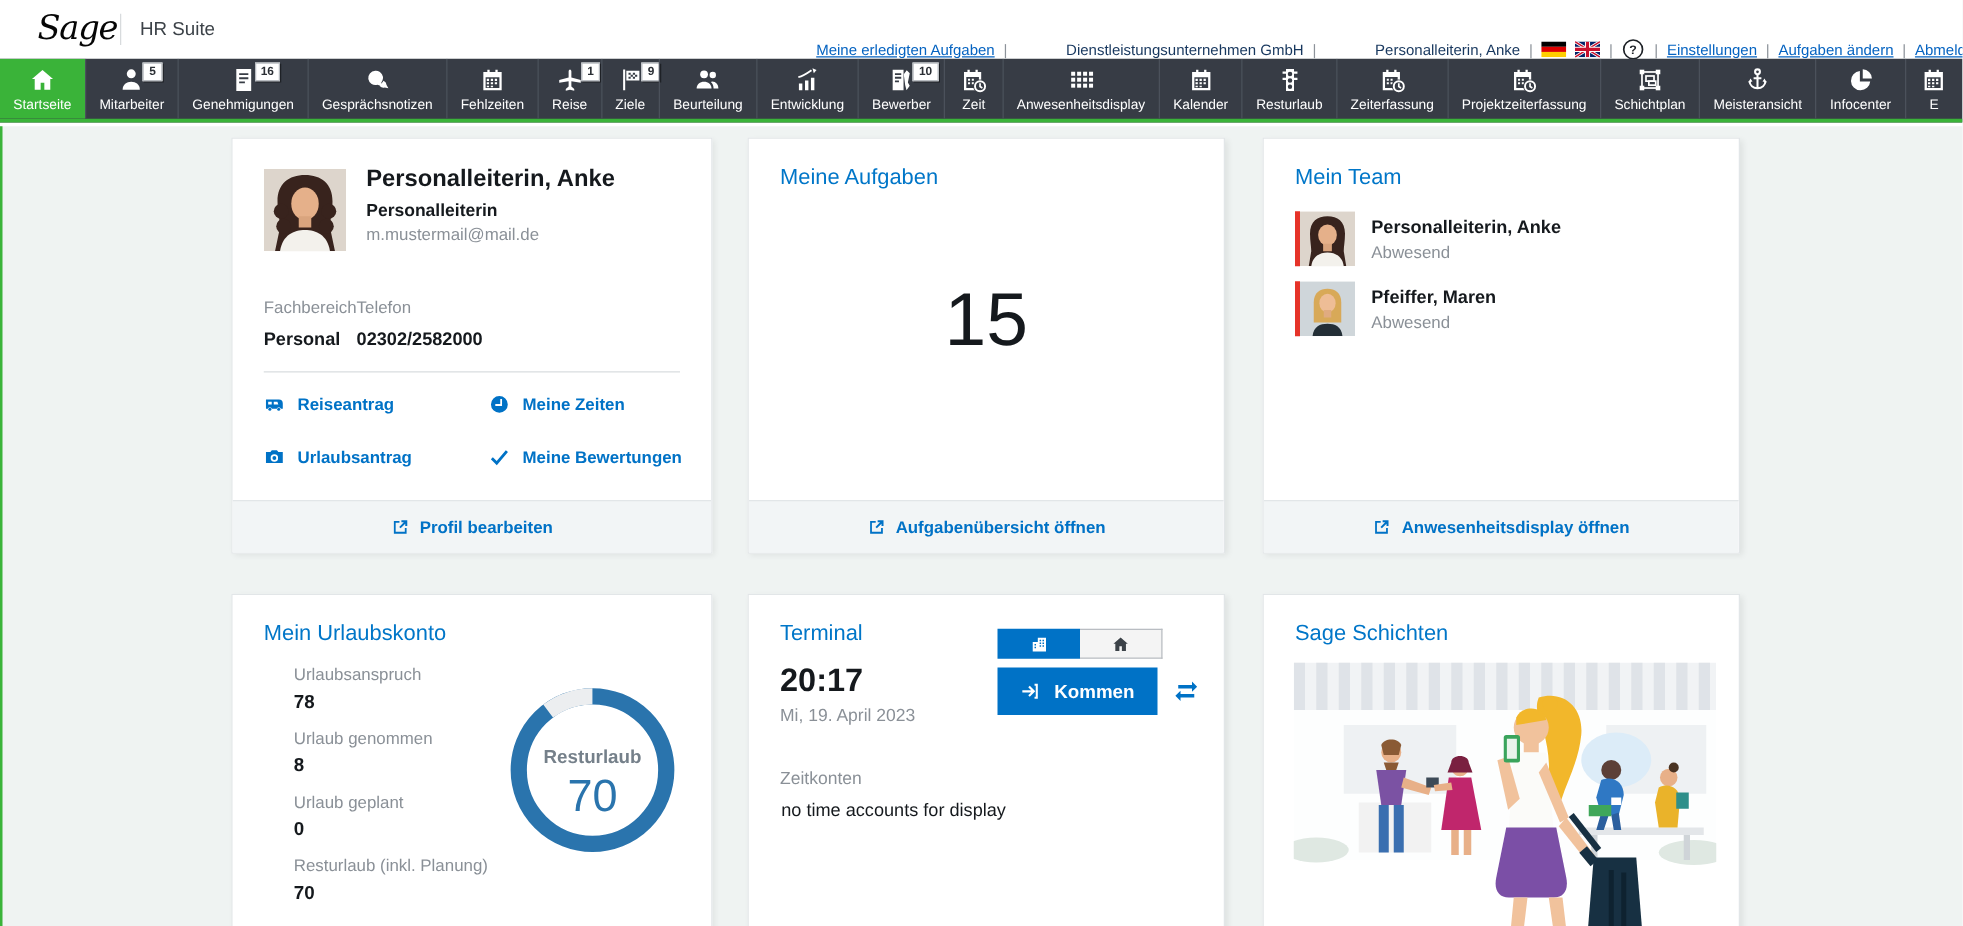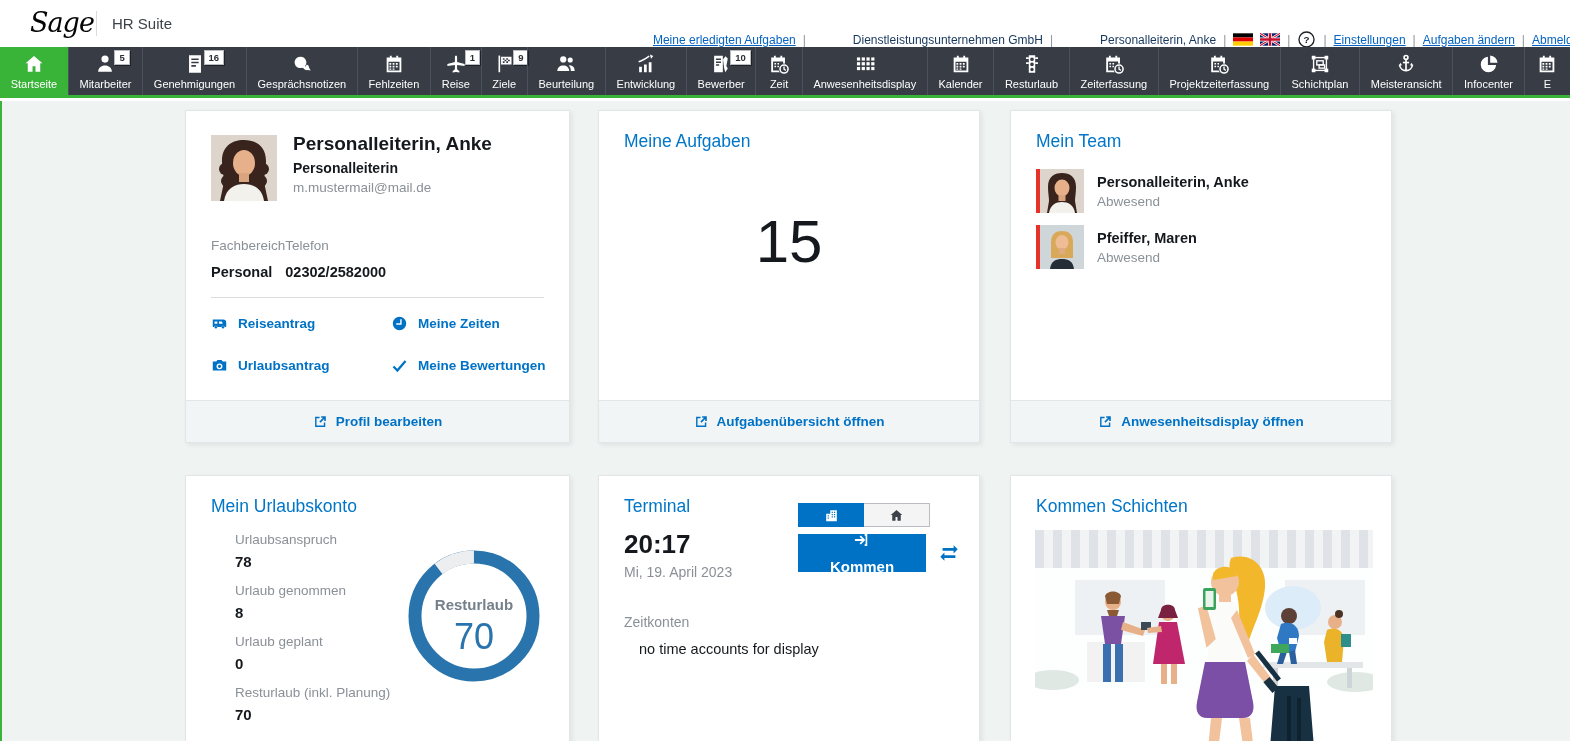--- a/index.html
+++ b/index.html
@@ -71,21 +71,21 @@
   .pc-fields{position:absolute;left:25px;top:127px;display:flex;}
   .pc-field-label{font-size:13.5px;color:var(--gray);}
   .pc-field-value{font-size:14.5px;font-weight:bold;color:var(--dark);margin-top:11px;}
   .pc-divider{position:absolute;left:25px;right:25px;top:186px;border-top:1px solid #d9dde0;}
   .quick-links{position:absolute;left:25px;top:204px;display:grid;grid-template-columns:180px 180px;row-gap:25px;}
   .quick-link{display:flex;align-items:center;gap:10px;color:var(--blue);font-weight:bold;
               font-size:13.5px;cursor:pointer;}
   .quick-link svg{width:17px;height:17px;flex:0 0 auto;}
 
   
-  .big-count{position:absolute;left:0;width:100%;top:96px;text-align:center;font-size:60px;color:var(--dark);}
+  .big-count{position:absolute;left:0;width:100%;top:110px;text-align:center;font-size:60px;color:var(--dark);}
   .count-label{position:absolute;left:0;width:100%;top:183px;text-align:center;font-size:15px;color:var(--dark);}
 
   
   .team-list{position:absolute;left:25px;top:58px;right:25px;}
   .team-row{display:flex;align-items:center;margin-bottom:12px;cursor:pointer;}
   .team-status-bar{width:4px;height:44px;background:var(--red);}
   .team-photo{width:44px;height:44px;overflow:hidden;line-height:0;}
   .team-info{margin-left:13px;}
   .team-name{font-size:14.5px;font-weight:bold;color:var(--dark);}
   .team-status{font-size:13.5px;color:var(--gray);margin-top:4px;}
@@ -100,26 +100,26 @@
   
   .terminal-toggle{position:absolute;left:199px;top:27px;display:flex;cursor:pointer;}
   .toggle-seg{width:66px;height:24px;display:flex;align-items:center;justify-content:center;}
   .toggle-seg svg{width:15px;height:15px;}
   .toggle-seg.active{background:var(--blue);color:#fff;}
   .toggle-seg.inactive{background:#f4f4f4;color:#3c4248;border:1px solid #b9bdc2;border-left:none;}
   .terminal-time{position:absolute;left:25px;top:53px;font-size:26px;font-weight:bold;color:var(--dark);}
   .terminal-date{position:absolute;left:25px;top:88px;font-size:14px;color:var(--gray);}
   .kommen-btn{position:absolute;left:199px;top:58px;width:128px;height:38px;background:var(--blue);
               color:#fff;display:flex;align-items:center;justify-content:center;gap:9px;
-              font-size:15px;font-weight:bold;cursor:pointer;flex-direction:column;}
+              font-size:15px;font-weight:bold;cursor:pointer;}
   .kommen-btn svg{width:18px;height:18px;}
   .swap-icon{position:absolute;left:339px;top:66px;color:var(--blue);cursor:pointer;line-height:0;}
   .swap-icon svg{width:22px;height:22px;}
   .accounts-label{position:absolute;left:25px;top:138px;font-size:14px;color:var(--gray);}
-  .accounts-empty{position:absolute;left:40px;top:165px;font-size:14.5px;color:var(--dark);}
+  .accounts-empty{position:absolute;left:26px;top:165px;font-size:14.5px;color:var(--dark);}
 
   
   .shift-illus{position:absolute;left:24px;top:54px;width:338px;line-height:0;}
 </style>
 </head>
 <body>
 
 <div class="topbar">
   <div class="logo">Sage</div>
   <div class="logo-divider"></div>
@@ -559,21 +559,21 @@
       <span>Kommen</span>
     </div>
     <div class="swap-icon" id="swap-icon"><svg viewBox="0 0 24 24">
           <path fill="currentColor" d="M17 3.5 21.5 8 17 12.5V9.5H5v-3h12zM7 11.5 2.5 16 7 20.5v-3h12v-3H7z"></path>
         </svg></div>
     <div class="accounts-label">Zeitkonten</div>
     <div class="accounts-empty">no time accounts for display</div>
   </div>
 
   <div class="card" id="card-shifts">
-    <div class="card-title">Kommen Schichten</div>
+    <div class="card-title">Sage Schichten</div>
     <div class="shift-illus">
       <svg viewBox="0 0 338 230">
         <rect width="338" height="158" fill="#fdfefe"></rect>
         <g>
           <rect x="0" y="0" width="338" height="38" fill="#f1f3f5"></rect>
           <rect x="0" y="0" width="9" height="38" fill="#dfe3e8"></rect>
             <rect x="18" y="0" width="9" height="38" fill="#dfe3e8"></rect>
           <rect x="36" y="0" width="9" height="38" fill="#dfe3e8"></rect>
             <rect x="54" y="0" width="9" height="38" fill="#dfe3e8"></rect>
           <rect x="72" y="0" width="9" height="38" fill="#dfe3e8"></rect>

